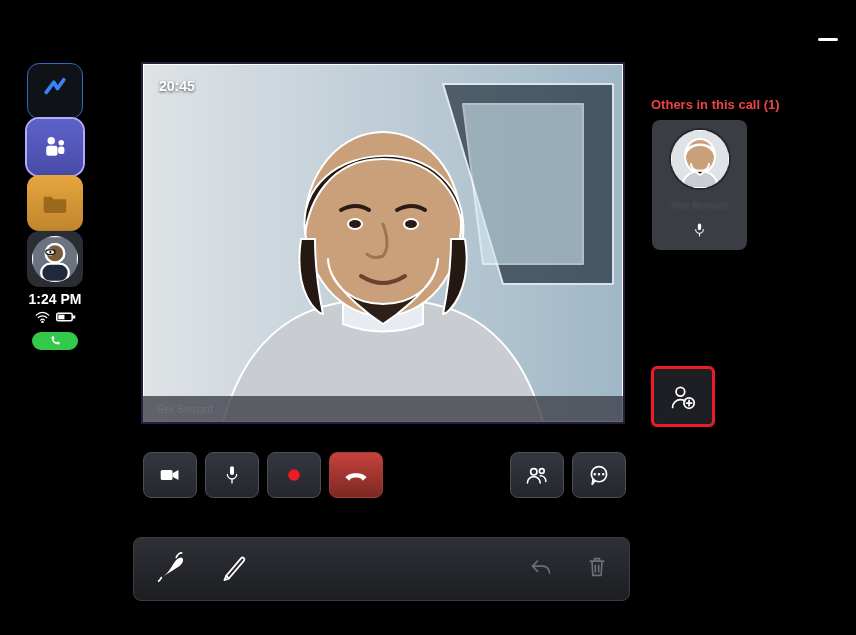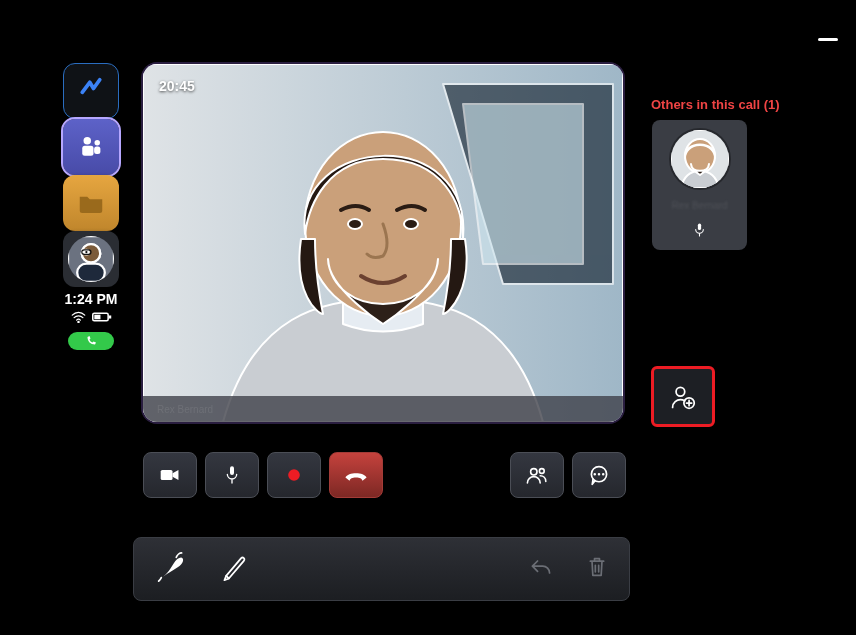--- a/index.html
+++ b/index.html
@@ -27,21 +27,21 @@
     background:#000; border-radius:26px;
   }
 
   
   .min-dash{
     position:absolute; right:18px; top:38px; width:20px; height:3px;
     background:#fff; border-radius:2px;
   }
 
   
-  .dock{ position:absolute; left:24px; top:63px; width:62px; display:flex; flex-direction:column; align-items:center;margin-left:36px;}
+  .dock{ position:absolute; left:24px; top:63px; width:62px; display:flex; flex-direction:column; align-items:center;}
   .dock-tile{
     width:56px; height:56px; border-radius:12px; display:flex; align-items:center; justify-content:center;
     box-shadow:0 2px 4px rgba(0,0,0,.5);
   }
   .dock-tile.blue   { background:#0f1216; border:1px solid #2a6dc0;}
   .dock-tile.teams  { background:linear-gradient(#5d62c8,#484ba8); outline:2px solid #b6a7ff; outline-offset:0;}
   .dock-tile.folder { background:linear-gradient(#e6a640,#c0862c);}
   .dock-tile.avatar { background:#2a2d33; overflow:hidden;}
   .dock-tile.avatar svg{width:46px;height:46px;border-radius:50%;}
 
@@ -49,21 +49,21 @@
   .dock-status{ display:flex; gap:6px; align-items:center; margin-top:3px;}
   .wifi-icon,.batt-icon{ color:#fff; font-size:14px;}
   .call-pill{
     margin-top:6px; width:46px; height:18px; background:var(--green); border-radius:9px;
     display:flex; align-items:center; justify-content:center; color:#fff;
   }
 
   
   .video-tile{
     position:absolute; left:143px; top:64px; width:480px; height:358px;
-    background:#e3e4e6; border-radius:14px; overflow:hidden; outline:2px solid #a977ff40;
+    background:#e3e4e6; border-radius:0; overflow:hidden; outline:2px solid #a977ff40;
     box-shadow:0 0 0 1px #00000040;
   }
   .video-duration{
     position:absolute; left:16px; top:14px; font-size:14px; font-weight:600; color:#fff;
     text-shadow:0 1px 3px #000a;
   }
   .video-namebar{
     position:absolute; left:0; bottom:0; right:0; height:26px;
     background:rgba(60,62,70,.78); display:flex; align-items:center; padding-left:14px;
     font-size:10px; color:#d7d7d720; 

